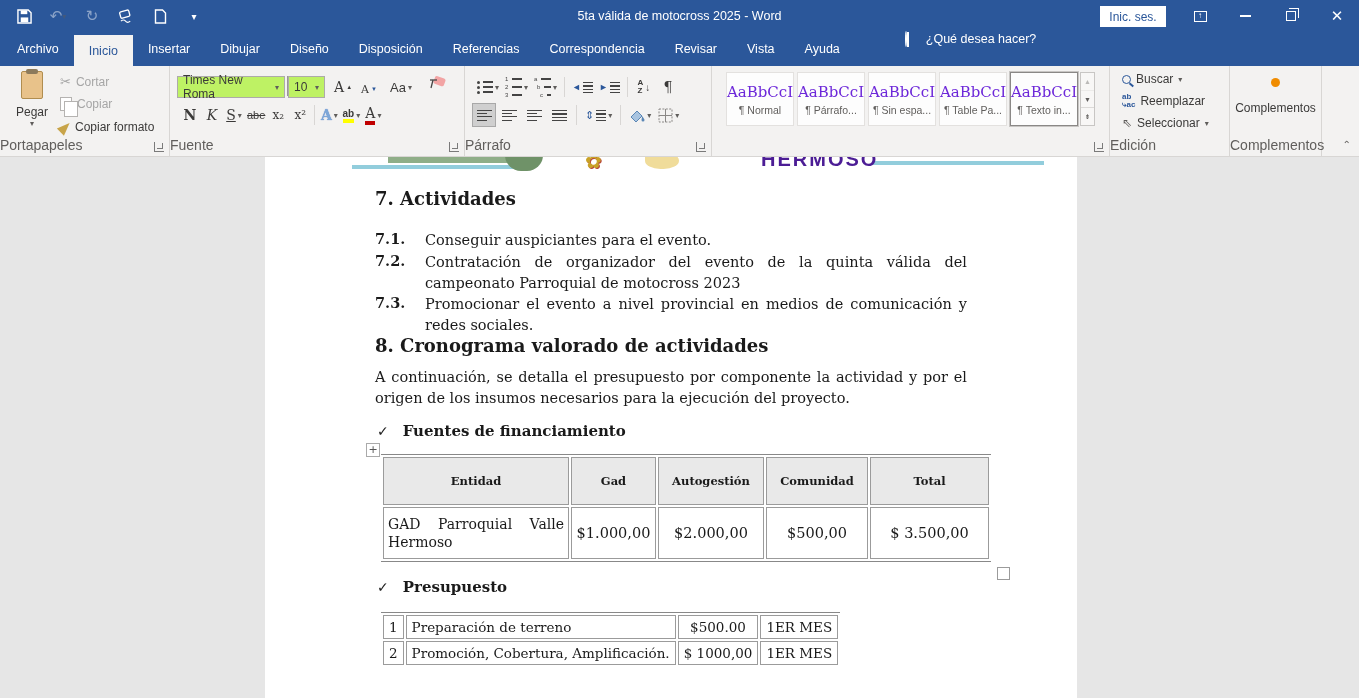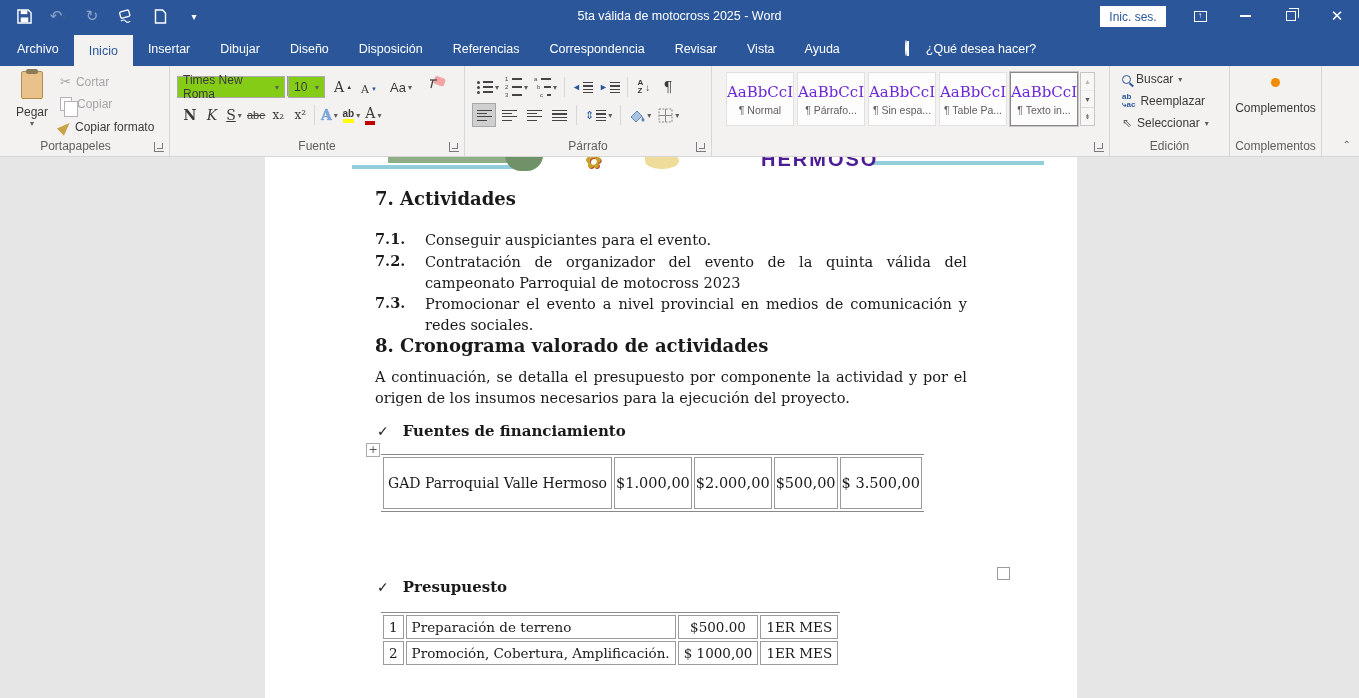--- a/index.html
+++ b/index.html
@@ -25,50 +25,50 @@
   .closebtn { left:1315px; font-size:15px; }
   .min-glyph { width:11px; height:1.5px; background:#fff; }
   .restore-glyph { width:10px; height:10px; border:1.4px solid #fff; position:relative; }
   .restore-glyph::before { content:""; position:absolute; left:2px; top:-4px; width:9px; height:9px; border-top:1.4px solid #fff; border-right:1.4px solid #fff; }
   .ropt-glyph { width:13px; height:11px; border:1.3px solid #fff; display:flex; align-items:center; justify-content:center; font-size:8px; line-height:1; }
 
   
   .tabrow { position:absolute; left:0; top:32px; width:1359px; height:34px; background:#2b579a; display:flex; align-items:stretch; color:#fff; font-size:12.5px; }
   .tab { padding:0 15px; display:flex; align-items:center; }
   .tab.active { background:#f3f2f1; color:#2b579a; margin-top:3px; }
-  .helpzone { display:flex; align-items:center; gap:8px; margin-left:14px;padding-left:36px; }
+  .helpzone { display:flex; align-items:flex-start; gap:8px; margin-left:14px;padding-left:36px; }
   .bulb { width:13px; height:17px; position:relative; }
   .bulb .b1 { width:11px; height:11px; border:1.3px solid #fff; border-radius:50%; }
   .bulb .b2 { width:5px; height:4px; border-left:1.3px solid #fff; border-right:1.3px solid #fff; border-bottom:1.3px solid #fff; margin:0 auto; }
   .chatbubble { position:absolute; right:12px; top:40px; width:20px; height:16px; border:1.4px solid #fff; border-radius:2px; }
   .chatbubble::after { content:""; position:absolute; left:3px; bottom:-6px; border:3px solid transparent; border-top-color:#fff; border-left-color:#fff; }
 
   
   .ribbon { position:absolute; left:0; top:66px; width:1359px; height:91px; background:#f3f2f1; border-bottom:1px solid #d8d6d4; color:#3b3a39; }
   .group { position:absolute; top:0; height:90px; border-right:1px solid #d8d6d4; }
-  .group-label { position:absolute; bottom:3px; left:0; right:0; text-align:center; font-size:12px; color:#605e5c; }
+  .group-label { position:absolute; bottom:3px; left:0; right:0; text-align:left; font-size:14px; color:#605e5c; }
   .launcher { position:absolute; bottom:4px; right:5px; width:10px; height:10px; border-left:1px solid #7a7a7a; border-bottom:1px solid #7a7a7a; }
   .launcher::after { content:""; position:absolute; right:1px; top:1px; width:5px; height:5px; border-right:1.4px solid #7a7a7a; border-bottom:1.4px solid #7a7a7a; }
   .dd { font-size:8px; color:#5f5d5b; }
   .smallbtn { display:flex; align-items:center; gap:5px; font-size:12px; color:#3b3a39; }
   .smallbtn.disabled { color:#a6a6a6; }
 
   
   .paste-btn { position:absolute; left:10px; top:5px; width:44px; height:68px; display:flex; flex-direction:column; align-items:center; }
   .clip { width:22px; height:28px; background:#e8c28a; border:1px solid #b08d4f; border-radius:2px; position:relative; }
   .clip::before { content:""; position:absolute; left:4px; top:-3px; width:12px; height:5px; background:#8c7a5b; border-radius:2px; }
   .clip .page { position:absolute; right:-6px; top:4px; width:15px; height:20px; background:#fff; border:1px solid #9a9894; }
   .paste-label { font-size:12px; margin-top:6px; }
   .scissors { color:#a6a6a6; font-size:13px; }
   .copy-pages { width:12px; height:14px; border:1.2px solid #b5b3b1; background:#fff; position:relative; }
   .copy-pages::after { content:""; position:absolute; left:3px; top:3px; width:12px; height:14px; border:1.2px solid #b5b3b1; background:#fff; }
   .brush { width:0; height:0; border-left:5px solid transparent; border-right:5px solid transparent; border-bottom:13px solid #c8a449; transform:rotate(45deg); }
 
   
-  .combo { background:#84cc16; border:1px solid #adaba9; height:22px; display:flex; align-items:center; justify-content:space-between; padding:0 5px; font-size:12px; }
+  .combo { background:#bef264; border:1px solid #adaba9; height:22px; display:flex; align-items:center; justify-content:space-between; padding:0 5px; font-size:12px; }
   .fmt-letter { font-family:"DejaVu Serif", serif; font-size:14px; }
   .sep-v { width:1px; height:20px; background:#d8d6d4; margin:0 3px; }
 
   
   .lines-icon { width:15px; height:11px; background:repeating-linear-gradient(to bottom,#444 0 1.4px,transparent 1.4px 3.4px); }
   .lines-icon.short { background:
      linear-gradient(#444,#444) 0 0/15px 1.4px no-repeat,
      linear-gradient(#444,#444) 0 3.4px/10px 1.4px no-repeat,
      linear-gradient(#444,#444) 0 6.8px/15px 1.4px no-repeat,
      linear-gradient(#444,#444) 0 10.2px/10px 1.4px no-repeat; }
@@ -504,20 +504,27 @@
 
     <div class="doc-para" style="top:210px">A continuación, se detalla el presupuesto por componente la actividad y por el origen de los insumos necesarios para la ejecución del proyecto.</div>
 
     <div class="check-line" style="top:265px"><span class="chk">✓</span><span>Fuentes de financiamiento</span></div>
 
     <div class="tbl-handle">+</div>
 
     <div class="t1wrap">
       <table class="doc-table t1">
         <tbody>
+            <tr>
+          <th style="width:186px">Entidad</th>
+          <th style="width:85px">Gad</th>
+          <th style="width:106px">Autogestión</th>
+          <th style="width:102px">Comunidad</th>
+          <th style="width:119px">Total</th>
+        </tr>
         <tr>
           <td class="entity">GAD Parroquial Valle Hermoso</td>
           <td>$1.000,00</td>
           <td>$2.000,00</td>
           <td>$500,00</td>
           <td>$ 3.500,00</td>
         </tr>
       </tbody>
         </table>
     </div>

